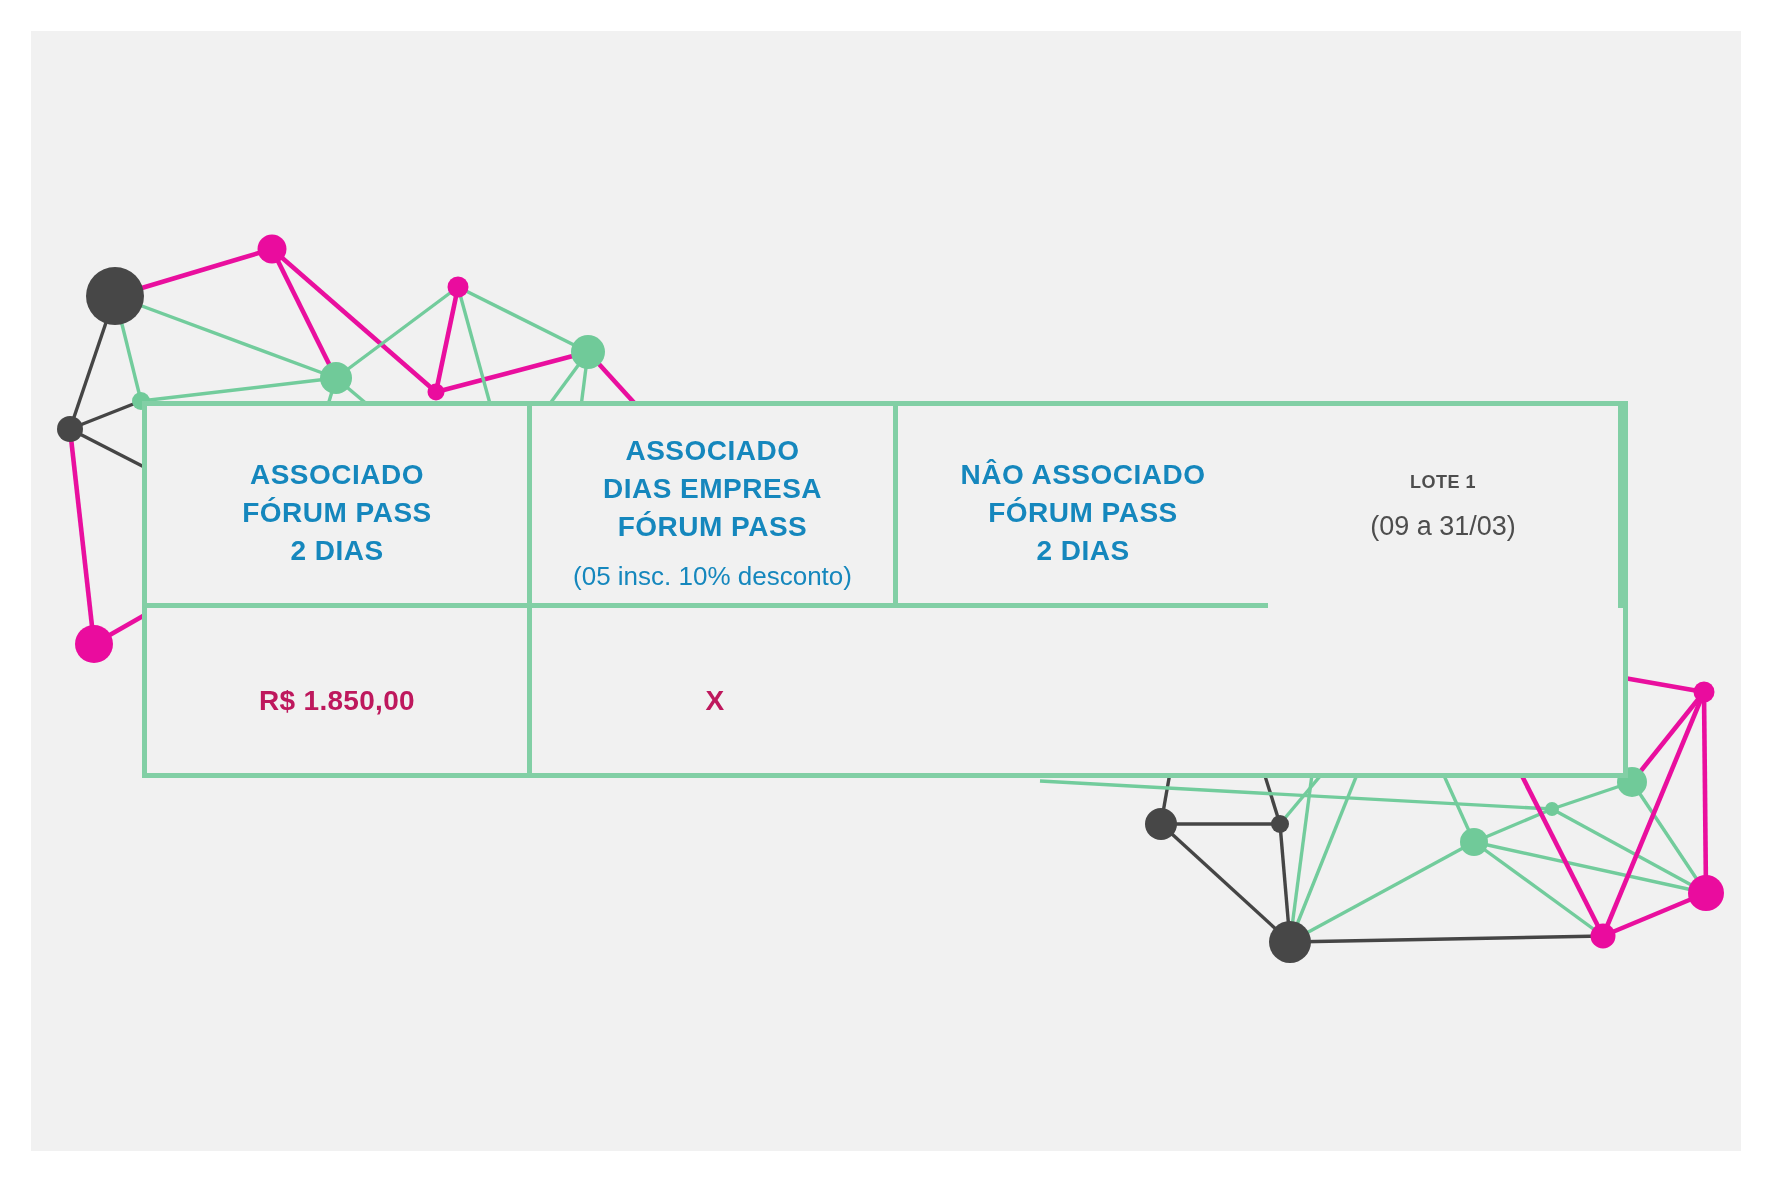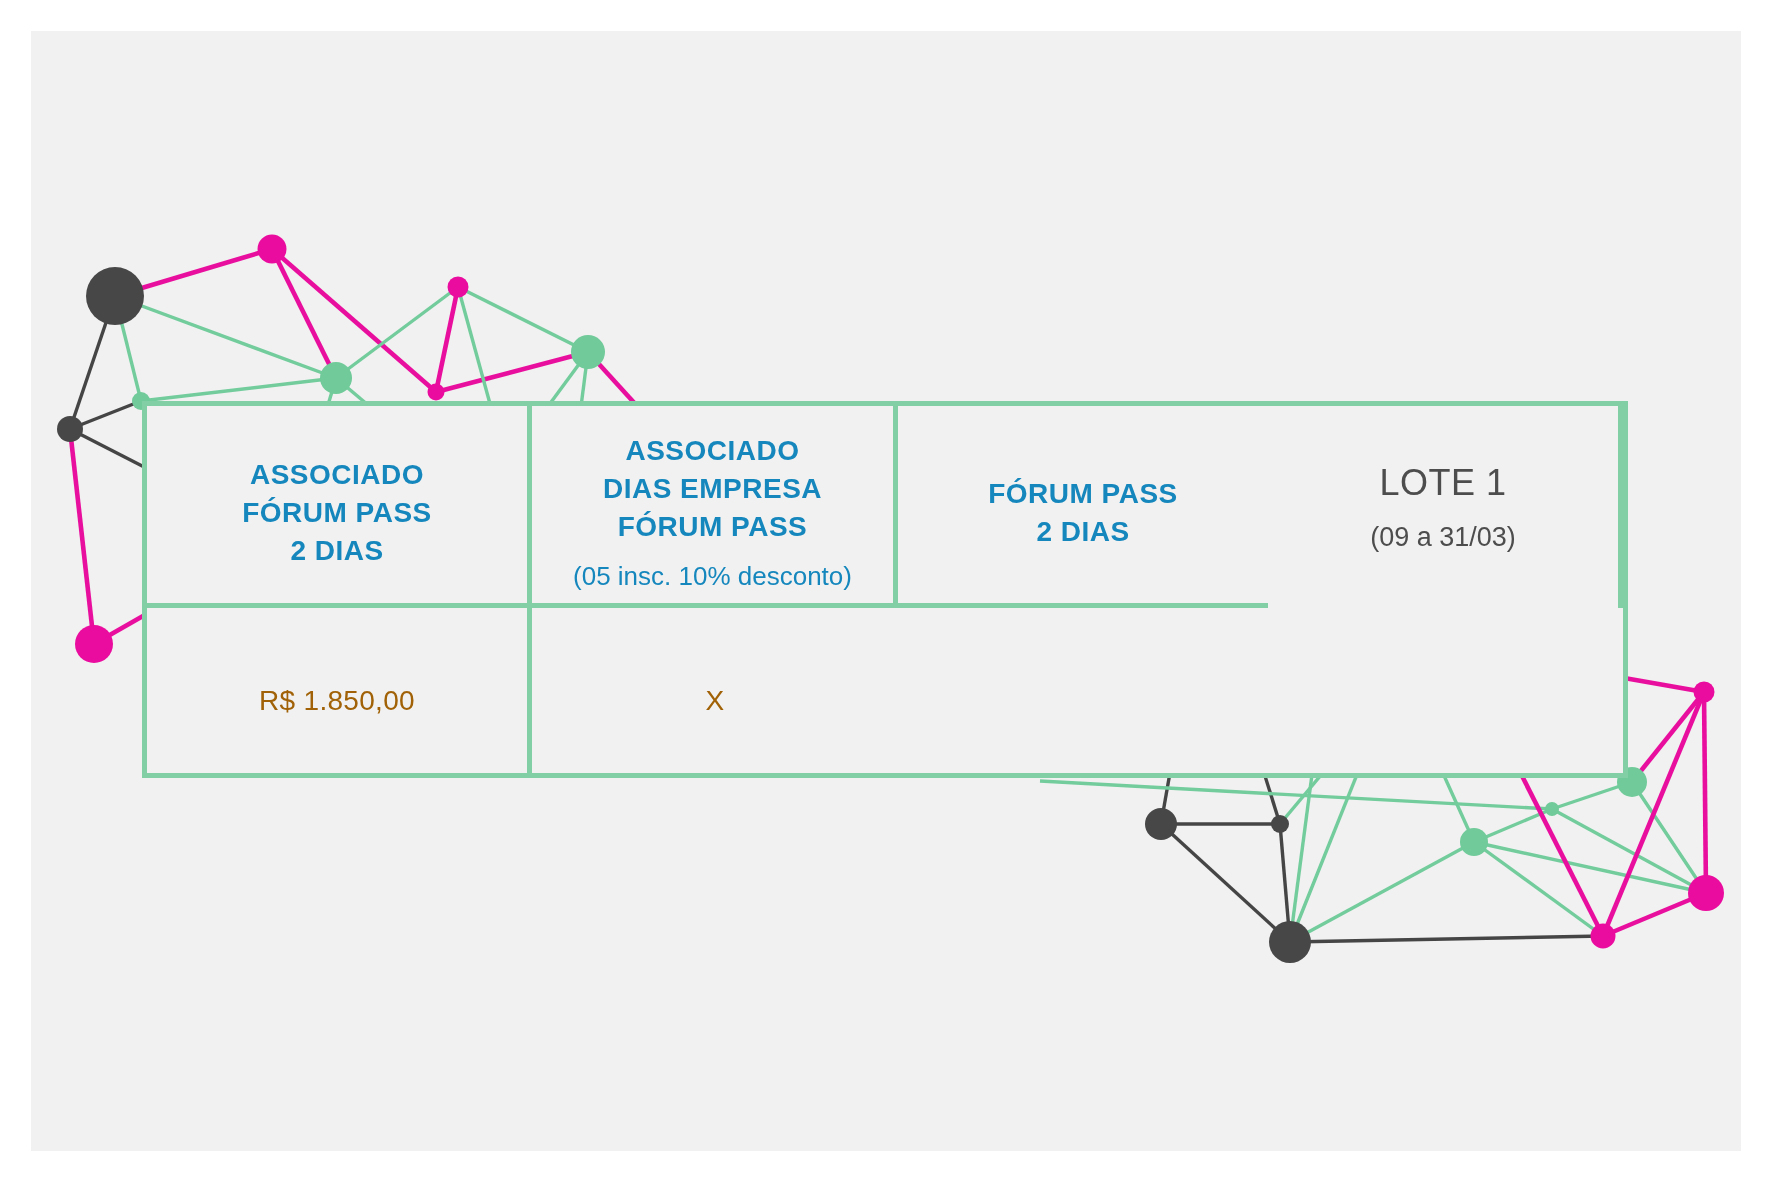--- a/index.html
+++ b/index.html
@@ -55,35 +55,35 @@
   .h-note {
     color: #1587bd;
     font-size: 26px;
     font-weight: normal;
     line-height: 36px;
     margin-top: 12px;
     white-space: nowrap;
   }
   .lot-name {
     color: #4d4d4d;
-    font-size: 36px;
-    font-weight: normal;
+    font-size: 18px;
+    font-weight: bold;
     letter-spacing: 0.5px;
   }
   .lot-period {
     color: #4d4d4d;
     font-size: 27px;
     font-weight: normal;
     margin-top: 18px;
   }
   .price-cell { padding-top: 20px; }
   .price {
-    color: #a16207;
+    color: #be185d;
     font-size: 28px;
-    font-weight: normal;
+    font-weight: bold;
     letter-spacing: 0.3px;
     white-space: nowrap;
   }
 </style>
 </head>
 <body>
 
 <div class="panel"></div>
 
 <svg id="decor-svg" class="decor" viewBox="0 0 1772 1182">
@@ -162,20 +162,21 @@
   </div>
 
   <div class="cell head br bb">
     <span class="h-line">ASSOCIADO</span>
     <span class="h-line">DIAS EMPRESA</span>
     <span class="h-line">FÓRUM PASS</span>
     <span class="h-note">(05 insc. 10% desconto)</span>
   </div>
 
   <div class="cell head bb">
+    <span class="h-line">NÂO ASSOCIADO</span>
     <span class="h-line">FÓRUM PASS</span>
     <span class="h-line">2 DIAS</span>
   </div>
 
   <div class="cell br">
     <span class="lot-name">LOTE 1</span>
     <span class="lot-period">(09 a 31/03)</span>
   </div>
 
   <div class="cell br price-cell">

